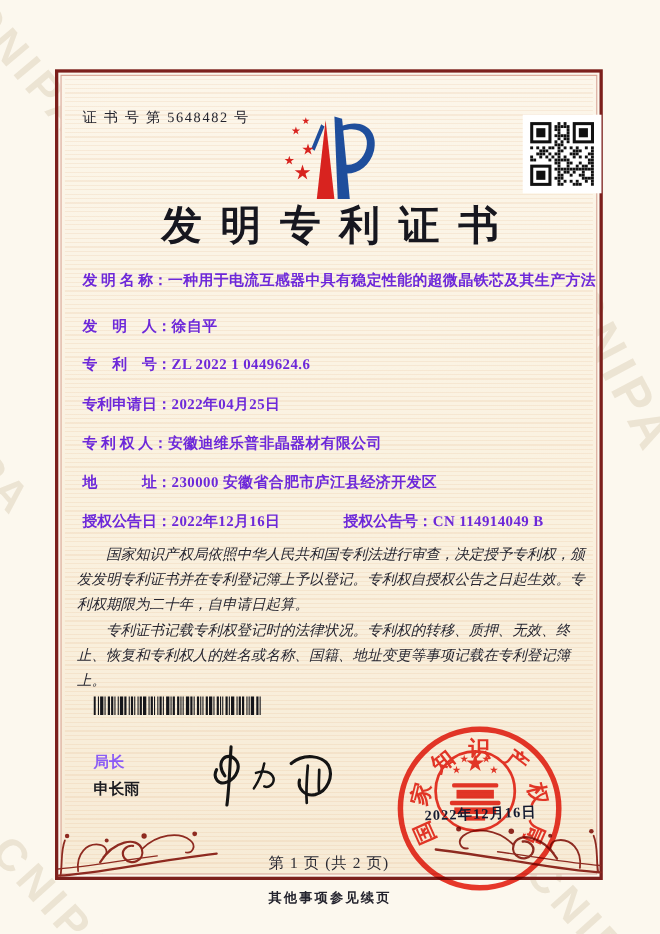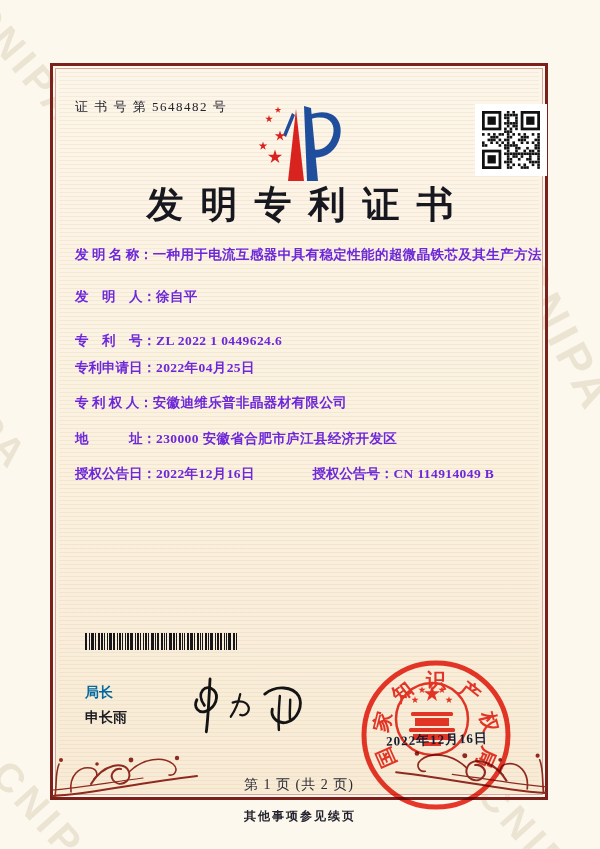--- a/index.html
+++ b/index.html
@@ -43,21 +43,21 @@
   .field-row{left:75px;width:468px;font-size:13.5px;font-weight:bold;color:#6d28d9;z-index:2;white-space:nowrap;}
   .field-label{display:inline-block;}
   .field-value{display:inline-block;letter-spacing:0.4px;}
   .pair-first{display:inline-block;width:234px;}
   .legal{
     left:70px;top:492px;width:466px;z-index:2;
     font-size:13.2px;line-height:23px;color:#262631;font-style:italic;
   }
   .legal p{margin:0;text-indent:2em;}
   .barcode{left:85px;top:633px;z-index:2;}
-  .director-title{left:85px;top:684px;font:bold 14px "Liberation Sans",sans-serif;color:#0369a1;z-index:2;}
+  .director-title{left:85px;top:684px;font:bold 14px "Liberation Sans",sans-serif;color:#8b5cf6;z-index:2;}
   .director-name{left:85px;top:709px;font:bold 14px "Liberation Sans",sans-serif;color:#1d1d22;z-index:2;}
   .signature{left:178px;top:672px;z-index:2;}
   .seal{left:357px;top:656px;z-index:4;opacity:0.92;mix-blend-mode:multiply;}
   .seal-date{
     left:371px;top:731px;width:132px;text-align:center;z-index:5;
     font-size:13px;font-weight:bold;color:#141a30;letter-spacing:1px;
     transform:rotate(-2deg);white-space:nowrap;
   }
   .page-number{left:0;width:598px;top:776px;text-align:center;font-size:14px;color:#2a2a33;z-index:2;letter-spacing:1px;}
   .continuation{left:0;width:600px;top:808px;text-align:center;font-size:12px;font-weight:bold;color:#23232d;z-index:2;letter-spacing:2px;}
@@ -246,21 +246,21 @@
 </svg>
 
 <div class="abs title">发明专利证书</div>
 
 <div class="abs field-row" style="top:246px;">
   <span class="field-label">发 明 名 称：</span><span class="field-value">一种用于电流互感器中具有稳定性能的超微晶铁芯及其生产方法</span>
 </div>
 <div class="abs field-row" style="top:288px;">
   <span class="field-label">发　明　人：</span><span class="field-value">徐自平</span>
 </div>
-<div class="abs field-row" style="top:322px;margin-top:10px;">
+<div class="abs field-row" style="top:322px;">
   <span class="field-label">专　利　号：</span><span class="field-value">ZL 2022 1 0449624.6</span>
 </div>
 <div class="abs field-row" style="top:359px;">
   <span class="field-label">专利申请日：</span><span class="field-value">2022年04月25日</span>
 </div>
 <div class="abs field-row" style="top:394px;">
   <span class="field-label">专 利 权 人：</span><span class="field-value">安徽迪维乐普非晶器材有限公司</span>
 </div>
 <div class="abs field-row" style="top:430px;">
   <span class="field-label">地　　　址：</span><span class="field-value">230000 安徽省合肥市庐江县经济开发区</span>
@@ -268,20 +268,22 @@
 <div class="abs field-row" style="top:465px;">
   <span class="pair-first">
     <span class="field-label">授权公告日：</span><span class="field-value">2022年12月16日</span>
   </span>
   <span>
     <span class="field-label">授权公告号：</span><span class="field-value">CN 114914049 B</span>
   </span>
 </div>
 
 <div class="abs legal">
+  <p>国家知识产权局依照中华人民共和国专利法进行审查，决定授予专利权，颁发发明专利证书并在专利登记簿上予以登记。专利权自授权公告之日起生效。专利权期限为二十年，自申请日起算。</p>
+  <p>专利证书记载专利权登记时的法律状况。专利权的转移、质押、无效、终止、恢复和专利权人的姓名或名称、国籍、地址变更等事项记载在专利登记簿上。</p>
 </div>
 
 <svg class="abs barcode" width="158" height="18" viewBox="0 0 158 18">
   <g id="barcode-bars">
       <rect x="0" y="0" width="2" height="17" fill="#15151a"></rect>
       <rect x="4" y="0" width="1" height="17" fill="#15151a"></rect>
       <rect x="6" y="0" width="3" height="17" fill="#15151a"></rect>
       <rect x="10" y="0" width="1" height="17" fill="#15151a"></rect>
       <rect x="13" y="0" width="2" height="17" fill="#15151a"></rect>
       <rect x="16" y="0" width="2" height="17" fill="#15151a"></rect>

